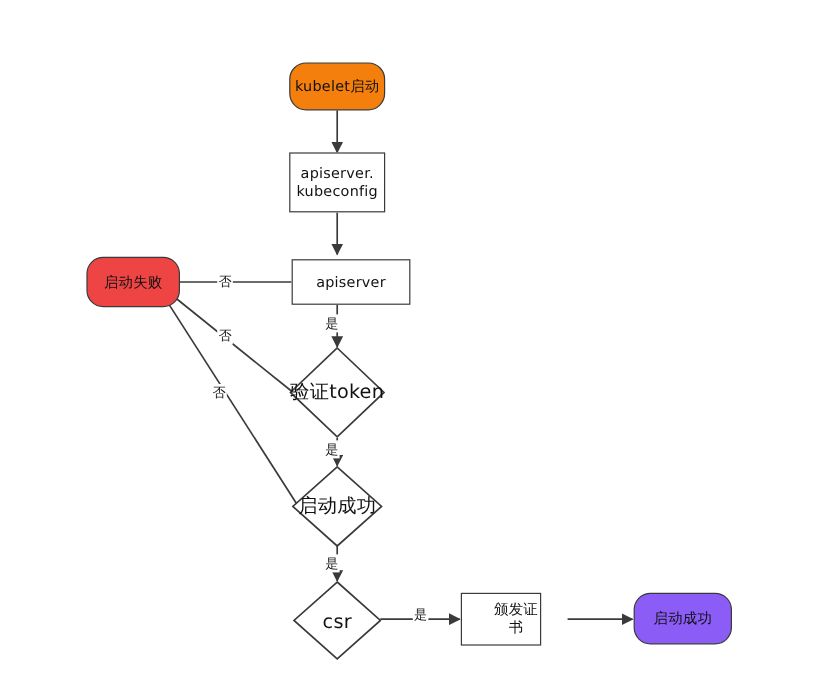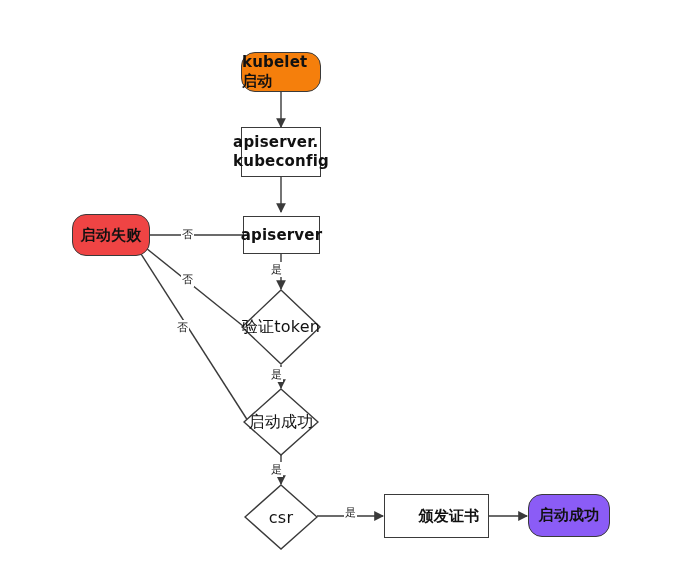--- a/index.html
+++ b/index.html
@@ -21,27 +21,26 @@
     top: 0;
     width: 697px;
     height: 566px;
   }
   .node {
     position: absolute;
     box-sizing: border-box;
     display: flex;
     align-items: center;
     justify-content: center;
-    text-align: left;
+    text-align: center;
     color: #111111;
-    font-size: 15px;
+    font-size: 12px;
     line-height: 1.25;
     letter-spacing: 0.2px;
     z-index: 3;
-    font-weight: bold;
   }
   .node-rect {
     border: 1.4px solid #3a3a3a;
     background: #ffffff;
   }
   .node-terminal {
     border: 1.4px solid #3a3a3a;
     border-radius: 14px;
   }
   .node-label {
@@ -106,21 +105,21 @@
 
   <div class="node node-terminal" style="left:241px; top:52px; width:80px; height:40px; background:#F57F0C;">
     <span class="node-label">kubelet启动</span>
   </div>
 
   <div class="node node-rect" style="left:241px; top:127px; width:80px; height:50px;">
     <span class="node-label">apiserver.
 kubeconfig</span>
   </div>
 
-  <div class="node node-rect" style="left:243px; top:216px; width:77px; height:38px;">
+  <div class="node node-rect" style="left:243px; top:216px; width:99px; height:38px;">
     <span class="node-label">apiserver</span>
   </div>
 
   <div class="diamond-wrap" style="left:241px; top:289px; width:80px; height:76px;">
     <svg width="80" height="76" viewBox="0 0 80 76" xmlns="http://www.w3.org/2000/svg">
       <polygon points="40,1 79,38 40,75 1,38" fill="#ffffff" stroke="#3a3a3a" stroke-width="1.4"></polygon>
     </svg>
     <div class="diamond-text">验证token</div>
   </div>
 
@@ -131,21 +130,21 @@
     <div class="diamond-text">启动成功</div>
   </div>
 
   <div class="diamond-wrap" style="left:244px; top:484px; width:74px; height:66px;">
     <svg width="74" height="66" viewBox="0 0 74 66" xmlns="http://www.w3.org/2000/svg">
       <polygon points="37,1 73,33 37,65 1,33" fill="#ffffff" stroke="#3a3a3a" stroke-width="1.4"></polygon>
     </svg>
     <div class="diamond-text">csr</div>
   </div>
 
-  <div class="node node-rect" style="left:384px; top:494px; width:105px; height:44px;padding-left:25px;">
+  <div class="node node-rect" style="left:384px; top:494px; width:67px; height:44px;padding-left:25px;">
     <span class="node-label">颁发证书</span>
   </div>
 
   <div class="node node-terminal" style="left:72px; top:214px; width:78px; height:42px; background:#ef4444;">
     <span class="node-label">启动失败</span>
   </div>
 
   <div class="node node-terminal" style="left:528px; top:494px; width:82px; height:43px; background:#8b5cf6;">
     <span class="node-label">启动成功</span>
   </div>

